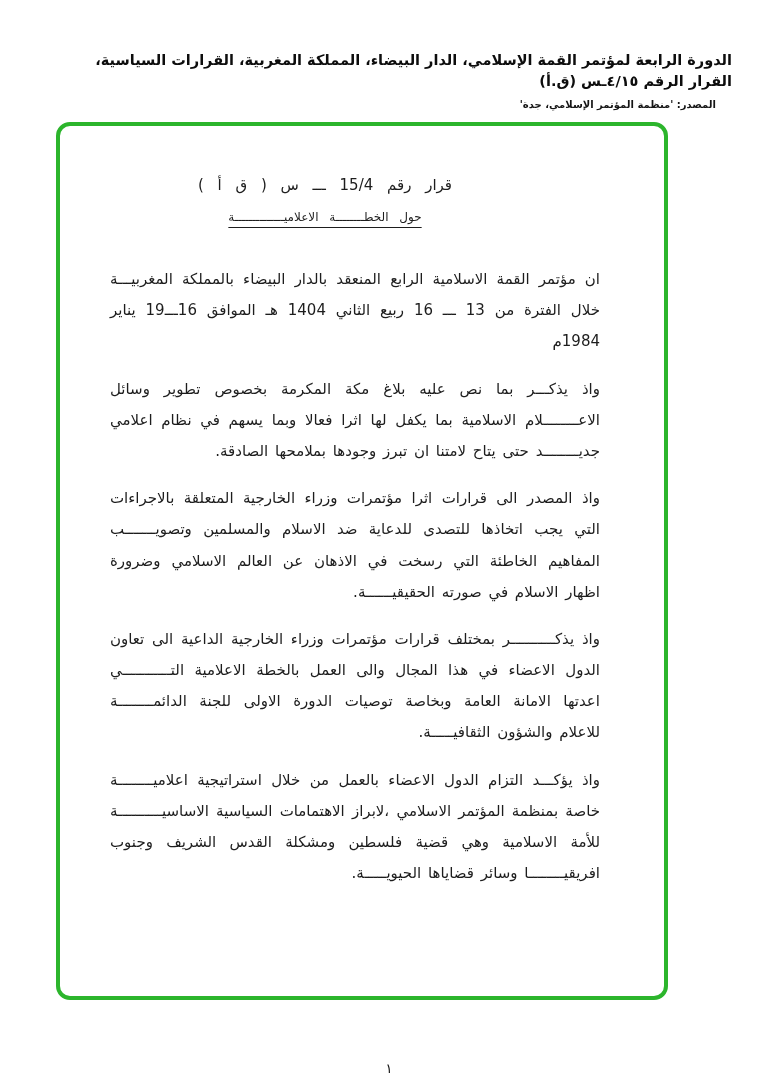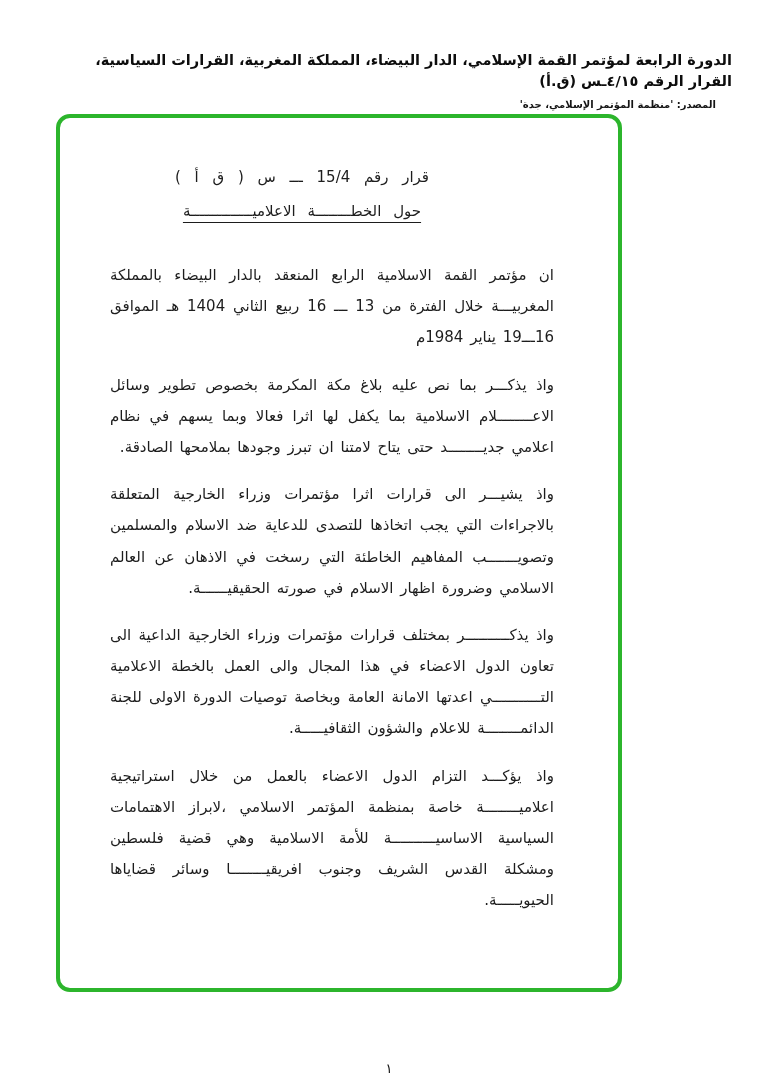--- a/index.html
+++ b/index.html
@@ -34,22 +34,22 @@
     font-weight: bold;
     margin-top: 7px;
     padding-right: 16px;
     text-align: right;
     color: #151515;
   }
   
   .scan-frame {
     position: absolute;
     left: 56px;
-    top: 114px;
-    width: 566px;
+    top: 122px;
+    width: 612px;
     height: 878px;
     box-sizing: border-box;
     border: 4px solid var(--frame_green, #2cb52c);
     border-radius: 14px;
     background: #ffffff;
     padding-left: 8px;
   }
   
   .doc {
     direction: rtl;
@@ -59,21 +59,21 @@
   .doc-title1 {
     text-align: center;
     font-size: 15px;
     word-spacing: 9px;
     letter-spacing: 1px;
     margin: 0 60px 16px 0;
     white-space: nowrap;
   }
   .doc-title2 {
     text-align: center;
-    font-size: 15px;
+    font-size: 12px;
     word-spacing: 7px;
     letter-spacing: 1px;
     margin: 0 60px 40px 0;
     text-decoration: underline;
     text-underline-offset: 6px;
     white-space: nowrap;
   }
   .para {
     font-size: 15px;
     line-height: 2.08;
@@ -109,21 +109,21 @@
     <div class="doc">
 
       <div class="doc-title1">قرار رقم 15/4 ـــ س ( ق أ )</div>
 
       <div class="doc-title2">حول الخطــــــــة الاعلاميــــــــــــــة</div>
 
       <p class="para"><span class="lead"></span><span>ان مؤتمر القمة الاسلامية الرابع المنعقد بالدار البيضاء بالمملكة المغربيـــة خلال الفترة من 13 ـــ 16 ربيع الثاني 1404 هـ الموافق 16ـــ19 يناير 1984م</span></p>
 
       <p class="para"><span class="lead">واذ يذكـــر</span><span> بما نص عليه بلاغ مكة المكرمة بخصوص تطوير وسائل الاعــــــــلام الاسلامية بما يكفل لها اثرا فعالا وبما يسهم في نظام اعلامي جديــــــــد حتى يتاح لامتنا ان تبرز وجودها بملامحها الصادقة.</span></p>
 
-      <p class="para"><span class="lead">واذ يشيـــر</span><span> الى قرارات اثرا مؤتمرات وزراء الخارجية المتعلقة بالاجراءات التي يجب اتخاذها للتصدى للدعاية ضد الاسلام والمسلمين وتصويـــــــب المفاهيم الخاطئة التي رسخت في الاذهان عن العالم الاسلامي وضرورة اظهار الاسلام في صورته الحقيقيــــــة.</span></p>
+      <p class="para"><span class="lead">واذ المصدر</span><span> الى قرارات اثرا مؤتمرات وزراء الخارجية المتعلقة بالاجراءات التي يجب اتخاذها للتصدى للدعاية ضد الاسلام والمسلمين وتصويـــــــب المفاهيم الخاطئة التي رسخت في الاذهان عن العالم الاسلامي وضرورة اظهار الاسلام في صورته الحقيقيــــــة.</span></p>
 
       <p class="para"><span class="lead">واذ يذكــــــــــر</span><span> بمختلف قرارات مؤتمرات وزراء الخارجية الداعية الى تعاون الدول الاعضاء في هذا المجال والى العمل بالخطة الاعلامية التـــــــــــي اعدتها الامانة العامة وبخاصة توصيات الدورة الاولى للجنة الدائمــــــــة للاعلام والشؤون الثقافيـــــة.</span></p>
 
       <p class="para"><span class="lead">واذ يؤكـــد</span><span> التزام الدول الاعضاء بالعمل من خلال استراتيجية اعلاميــــــــة خاصة بمنظمة المؤتمر الاسلامي ،لابراز الاهتمامات السياسية الاساسيــــــــــة للأمة الاسلامية وهي قضية فلسطين ومشكلة القدس الشريف وجنوب افريقيــــــــا وسائر قضاياها الحيويـــــة.</span></p>
 
     </div>
   </div>
 
   <div class="pagenum">١</div>
 

